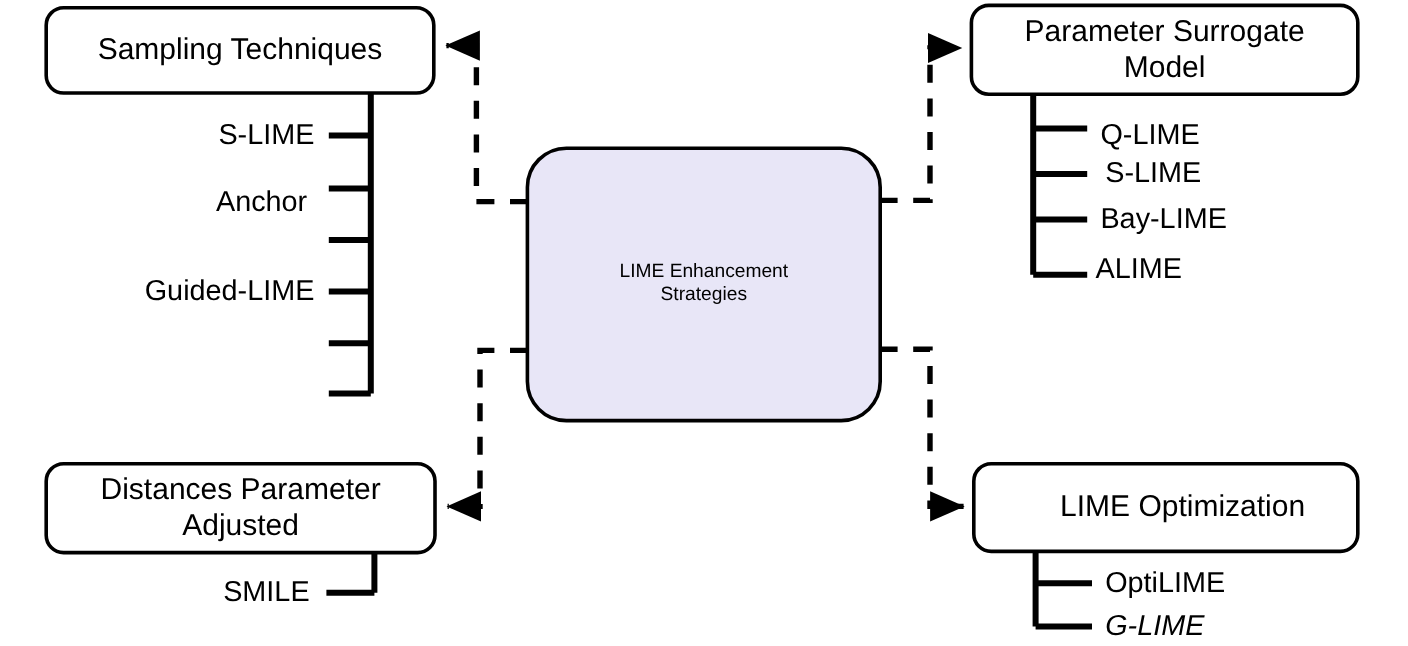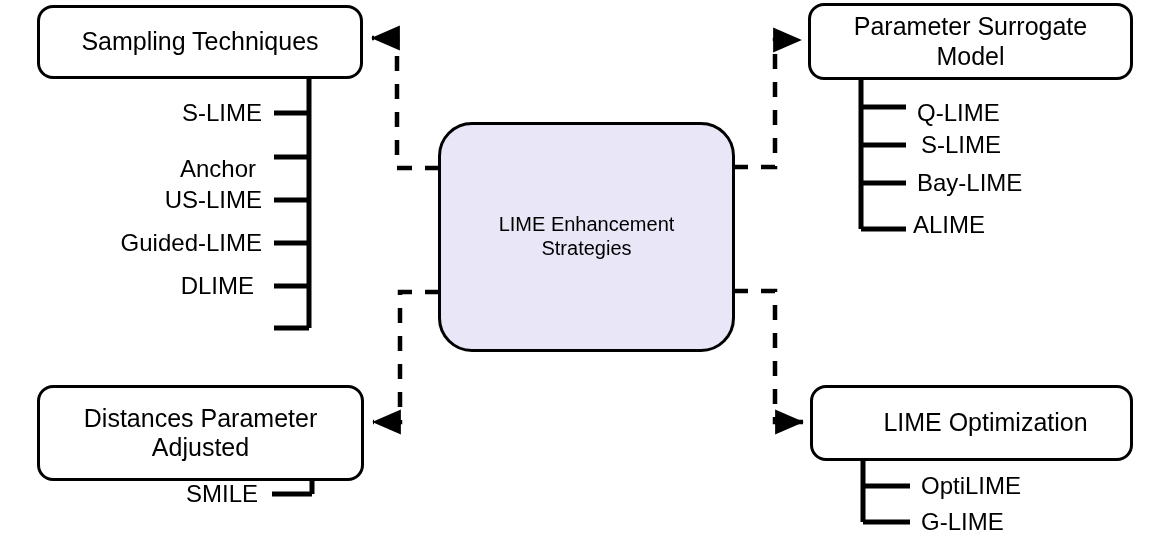--- a/index.html
+++ b/index.html
@@ -42,21 +42,21 @@
     display: block;
     padding: 0 14px;
     white-space: pre-line;
   }
   .cat-node {
     font-size: 25px;
   }
   #node-center {
     background: #E8E6F7;
     border-radius: 34px;
-    font-size: 20px;
+    font-size: 16px;
   }
   .leaf-label {
     position: absolute;
     font-size: 24px;
     white-space: nowrap;
     line-height: 1;
     z-index: 3;
   }
   .leaf-left {
     text-align: right;
@@ -124,38 +124,36 @@
   <div class="node cat-node" id="node-different-surrogate-model" style="left:808px; top:3px; width:325px; height:77px;">
     <span class="node-label">Parameter Surrogate
 Model</span>
   </div>
 
   <div class="node" id="node-center" style="left:438px; top:122px; width:297px; height:230px;">
     <span class="node-label">LIME Enhancement
 Strategies</span>
   </div>
 
-  <div class="node cat-node" id="node-distances-parameter-adjusted" style="left:37px; top:385px; width:327px; height:96px;">
+  <div class="node cat-node" id="node-distances-parameter-adjusted" style="left:37px; top:385px; width:327px; height:77px;">
     <span class="node-label">Distances Parameter
 Adjusted</span>
   </div>
 
   <div class="node cat-node" id="node-lime-optimization" style="left:810px; top:385px; width:323px; height:76px;padding-left:28px;">
     <span class="node-label">LIME Optimization</span>
   </div>
 
   <div class="leaf-label leaf-left" style="left:0px; top:113px; width:262px;">S-LIME</div>
   <div class="leaf-label leaf-left" style="left:0px; top:157px; width:256px;margin-top:12px;">Anchor</div>
-  <div class="leaf-label leaf-left" style="left:0px; top:200px; width:262px;">US-LIME</div>
   <div class="leaf-label leaf-left" style="left:0px; top:243px; width:262px;">Guided-LIME</div>
-  <div class="leaf-label leaf-left" style="left:0px; top:286px; width:254px;">DLIME</div>
 
   <div class="leaf-label leaf-right" style="left:917px; top:113px;">Q-LIME</div>
   <div class="leaf-label leaf-right" style="left:921px; top:145px;">S-LIME</div>
   <div class="leaf-label leaf-right" style="left:917px; top:183px;">Bay-LIME</div>
   <div class="leaf-label leaf-right" style="left:913px; top:225px;">ALIME</div>
 
   <div class="leaf-label leaf-left" style="left:0px; top:494px; width:258px;">SMILE</div>
 
   <div class="leaf-label leaf-right" style="left:921px; top:486px;">OptiLIME</div>
-  <div class="leaf-label leaf-right" style="left:921px; top:522px;">G-LIME</div>
+  <div class="leaf-label leaf-right" style="left:921px; top:522px;font-style:italic;">G-LIME</div>
 
 </div>
 
 </body></html>

